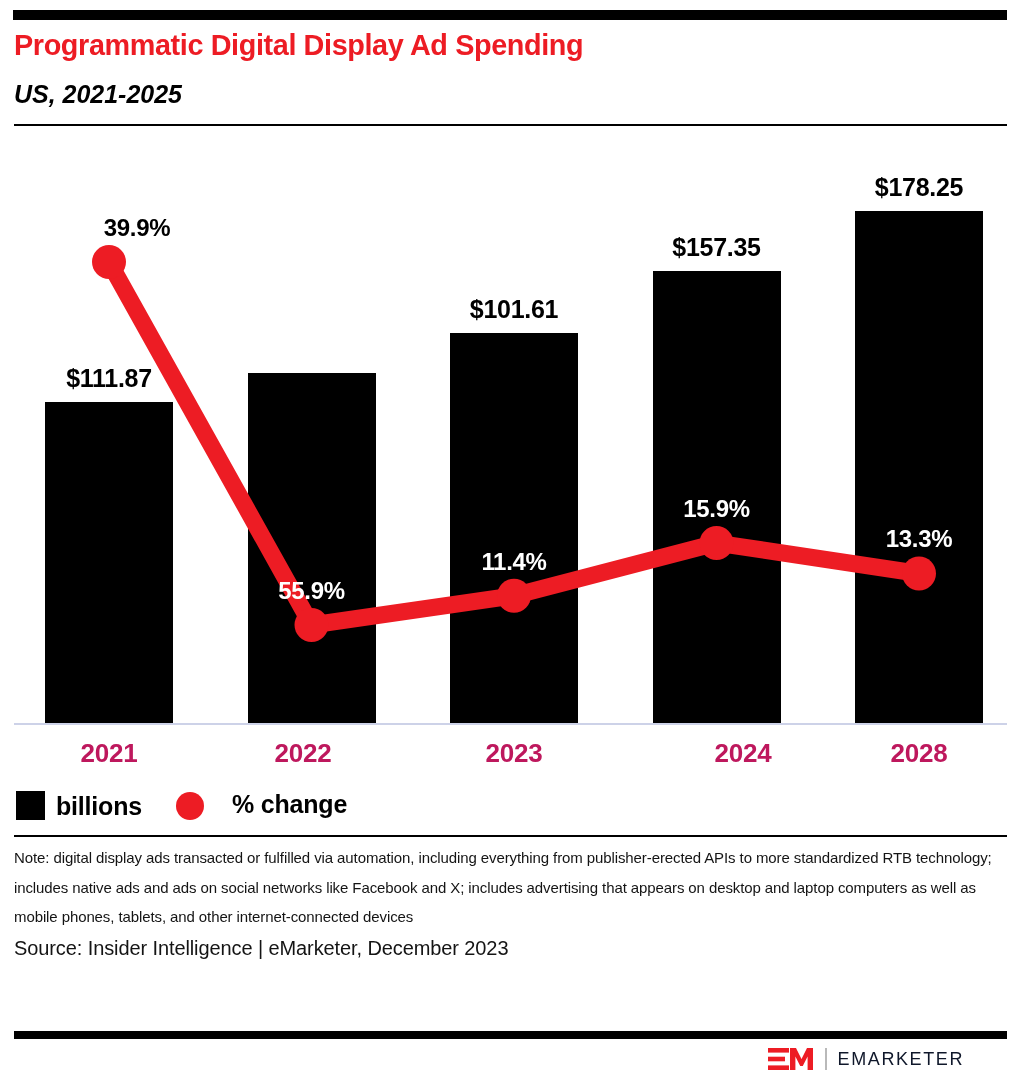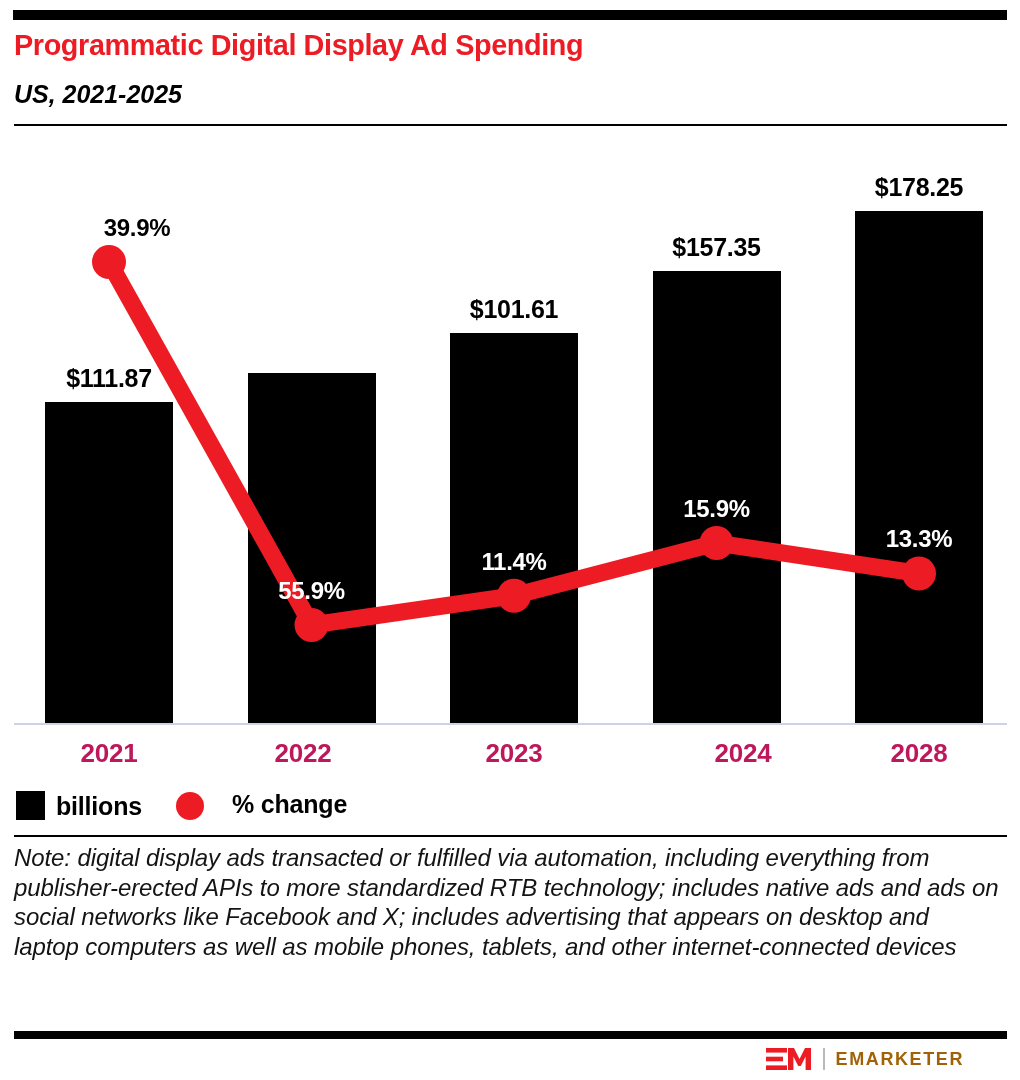--- a/index.html
+++ b/index.html
@@ -177,26 +177,25 @@
   }
 
   
   #notes {
     position: absolute;
     left: 14px;
     top: 843px;
     width: 985px;
   }
   .note-text {
-    font-size: 24px;
+    font-size: 15px;
     line-height: 29.5px;
     color: #141414;
     font-weight: 400;
     letter-spacing: -0.1px;
-    font-style: italic;
   }
   .source-text {
     font-size: 20px;
     line-height: 29.5px;
     color: #141414;
     font-weight: 400;
     letter-spacing: -0.1px;
     margin-top: 2px;
   }
 
@@ -219,23 +218,23 @@
     gap: 11px;
   }
   .brand-mark { display: block; }
   .brand-divider {
     width: 2px;
     height: 22px;
     background: #b9b9b9;
   }
   .brand-word {
     font-size: 18px;
-    font-weight: 700;
+    font-weight: 400;
     letter-spacing: 1.6px;
-    color: #a16207;
+    color: #0f172a;
   }
 </style>
 </head>
 <body>
 
 <div id="page">
 
   <div class="top-rule"></div>
 
   <div class="chart-title">Programmatic Digital Display Ad Spending</div>
@@ -282,20 +281,21 @@
 
   <div class="legend-swatch-square"></div>
   <div class="legend-label-billions">billions</div>
   <div class="legend-swatch-circle"></div>
   <div class="legend-label-change">% change</div>
 
   <div class="legend-rule"></div>
 
   <div id="notes">
     <div class="note-text">Note: digital display ads transacted or fulfilled via automation, including everything from publisher-erected APIs to more standardized RTB technology; includes native ads and ads on social networks like Facebook and X; includes advertising that appears on desktop and laptop computers as well as mobile phones, tablets, and other internet-connected devices</div>
+    <div class="source-text">Source: Insider Intelligence | eMarketer, December 2023</div>
   </div>
 
   <div class="footer-rule"></div>
 
   <div id="footer-brand">
     <svg class="brand-mark" width="46" height="24" viewBox="0 0 46 24">
       <rect x="0" y="1" width="21" height="4.6" fill="#ED1C24"></rect>
       <rect x="0" y="9.7" width="17" height="4.6" fill="#ED1C24"></rect>
       <rect x="0" y="18.4" width="21" height="4.6" fill="#ED1C24"></rect>
       <path d="M22 23 L22 1 L28 1 L33.5 12 L39 1 L45 1 L45 23 L39.6 23 L39.6 9.5 L34.8 19 L32.2 19 L27.4 9.5 L27.4 23 Z" fill="#ED1C24"></path>

